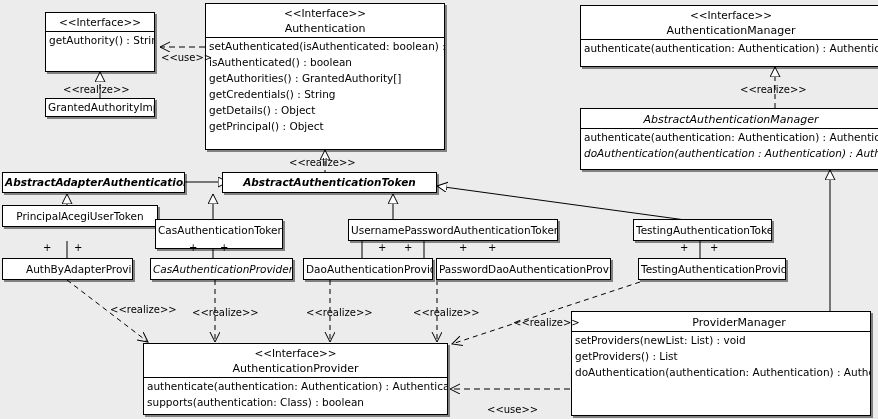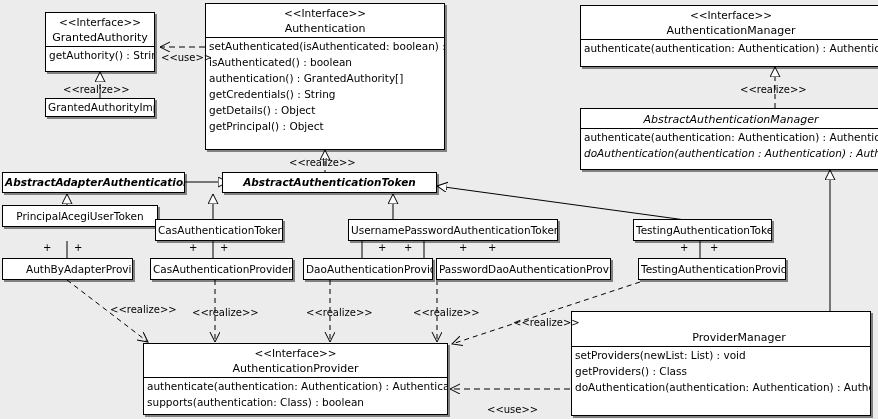--- a/index.html
+++ b/index.html
@@ -72,40 +72,39 @@
     <line x1="330" y1="280" x2="330" y2="342" stroke="#000" stroke-width="1" stroke-dasharray="5,4" marker-end="url(#openarrow)"></line>
     <line x1="437" y1="280" x2="437" y2="342" stroke="#000" stroke-width="1" stroke-dasharray="5,4" marker-end="url(#openarrow)"></line>
     <line x1="640" y1="282" x2="452" y2="344" stroke="#000" stroke-width="1" stroke-dasharray="5,4" marker-end="url(#openarrow)"></line>
 
     <line x1="610" y1="389" x2="450" y2="389" stroke="#000" stroke-width="1" stroke-dasharray="6,4" marker-end="url(#openarrow)"></line>
   </svg>
 
   <div class="box" style="left:45px;top:12px;width:110px;height:60px;">
     <div class="hdr">
       <span class="stereo">&lt;&lt;Interface&gt;&gt;</span>
-      <span class="nm">GrantedAuthority</span>
     </div>
     <div class="sep ops">
       <div class="op">getAuthority() : String</div>
     </div>
   </div>
 
   <div class="box" style="left:45px;top:98px;width:110px;height:19px;">
     <div class="simple">GrantedAuthorityImpl</div>
   </div>
 
   <div class="box" style="left:205px;top:3px;width:240px;height:147px;">
     <div class="hdr">
       <span class="stereo">&lt;&lt;Interface&gt;&gt;</span>
       <span class="nm">Authentication</span>
     </div>
     <div class="sep ops">
       <div class="op">setAuthenticated(isAuthenticated: boolean) : void</div>
       <div class="op">isAuthenticated() : boolean</div>
-      <div class="op">authentication() : GrantedAuthority[]</div>
+      <div class="op">getAuthorities() : GrantedAuthority[]</div>
       <div class="op">getCredentials() : String</div>
       <div class="op">getDetails() : Object</div>
       <div class="op">getPrincipal() : Object</div>
     </div>
   </div>
 
   <div class="box" style="left:580px;top:5px;width:302px;height:62px;">
     <div class="hdr">
       <span class="stereo">&lt;&lt;Interface&gt;&gt;</span>
       <span class="nm">AuthenticationManager</span>
@@ -130,21 +129,21 @@
   </div>
 
   <div class="box" style="left:222px;top:172px;width:215px;height:21px;">
     <div class="simple ital" style="line-height:19px;">AbstractAuthenticationToken</div>
   </div>
 
   <div class="box" style="left:2px;top:205px;width:156px;height:22px;">
     <div class="simple" style="line-height:20px;">PrincipalAcegiUserToken</div>
   </div>
 
-  <div class="box" style="left:155px;top:219px;width:128px;height:22px;">
+  <div class="box" style="left:155px;top:219px;width:128px;height:30px;">
     <div class="simple" style="line-height:20px;">CasAuthenticationToken</div>
   </div>
 
   <div class="box" style="left:348px;top:219px;width:210px;height:22px;">
     <div class="simple" style="line-height:20px;">UsernamePasswordAuthenticationToken</div>
   </div>
 
   <div class="box" style="left:633px;top:219px;width:139px;height:22px;">
     <div class="simple" style="line-height:20px;">TestingAuthenticationToken</div>
   </div>
@@ -158,21 +157,21 @@
   <span class="plus" style="left:459px;top:243px;">+</span>
   <span class="plus" style="left:488px;top:243px;">+</span>
   <span class="plus" style="left:680px;top:243px;">+</span>
   <span class="plus" style="left:710px;top:243px;">+</span>
 
   <div class="box" style="left:2px;top:258px;width:131px;height:22px;">
     <div class="simple" style="line-height:20px;padding-left:23px;">AuthByAdapterProvider</div>
   </div>
 
   <div class="box" style="left:150px;top:258px;width:143px;height:22px;">
-    <div class="simple" style="line-height:20px;">CasAuthenticationProvider</div>
+    <div class="simple" style="line-height:20px;font-style:italic;">CasAuthenticationProvider</div>
   </div>
 
   <div class="box" style="left:303px;top:258px;width:130px;height:22px;">
     <div class="simple" style="line-height:20px;">DaoAuthenticationProvider</div>
   </div>
 
   <div class="box" style="left:436px;top:258px;width:175px;height:22px;">
     <div class="simple" style="line-height:20px;">PasswordDaoAuthenticationProvider</div>
   </div>
 
@@ -185,26 +184,26 @@
       <span class="stereo">&lt;&lt;Interface&gt;&gt;</span>
       <span class="nm">AuthenticationProvider</span>
     </div>
     <div class="sep ops">
       <div class="op">authenticate(authentication: Authentication) : Authentication</div>
       <div class="op">supports(authentication: Class) : boolean</div>
     </div>
   </div>
 
   <div class="box" style="left:571px;top:311px;width:300px;height:105px;">
-    <div class="hdr" style="padding-top:18px;margin-left:36px;">
+    <div class="hdr" style="padding-top:3px;margin-left:36px;">
       <span class="nm">ProviderManager</span>
     </div>
     <div class="sep ops">
       <div class="op">setProviders(newList: List) : void</div>
-      <div class="op">getProviders() : Class</div>
+      <div class="op">getProviders() : List</div>
       <div class="op">doAuthentication(authentication: Authentication) : Authentication</div>
     </div>
   </div>
 
   <span class="lbl" style="left:161px;top:52px;">&lt;&lt;use&gt;&gt;</span>
   <span class="lbl" style="left:63px;top:84px;">&lt;&lt;realize&gt;&gt;</span>
   <span class="lbl" style="left:289px;top:157px;">&lt;&lt;realize&gt;&gt;</span>
   <span class="lbl" style="left:740px;top:84px;">&lt;&lt;realize&gt;&gt;</span>
 
   <span class="lbl" style="left:110px;top:304px;">&lt;&lt;realize&gt;&gt;</span>

